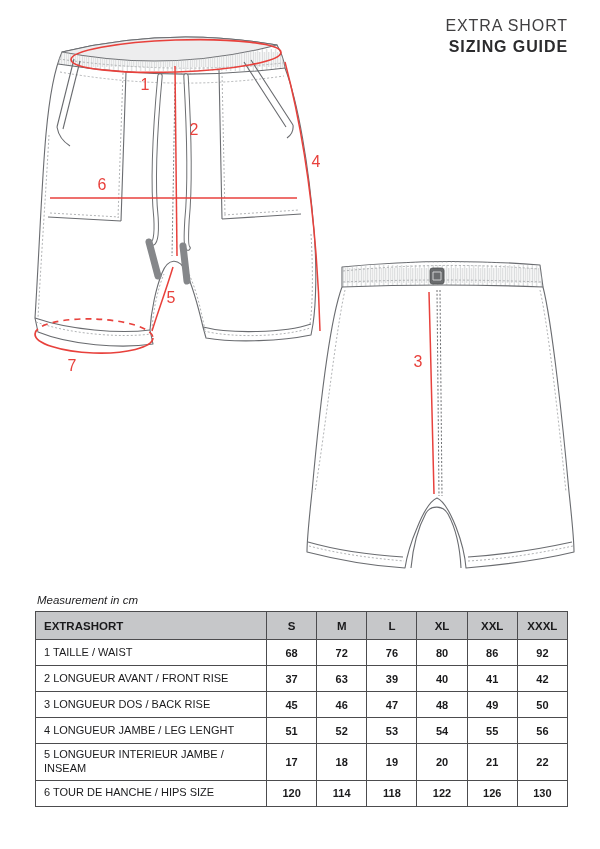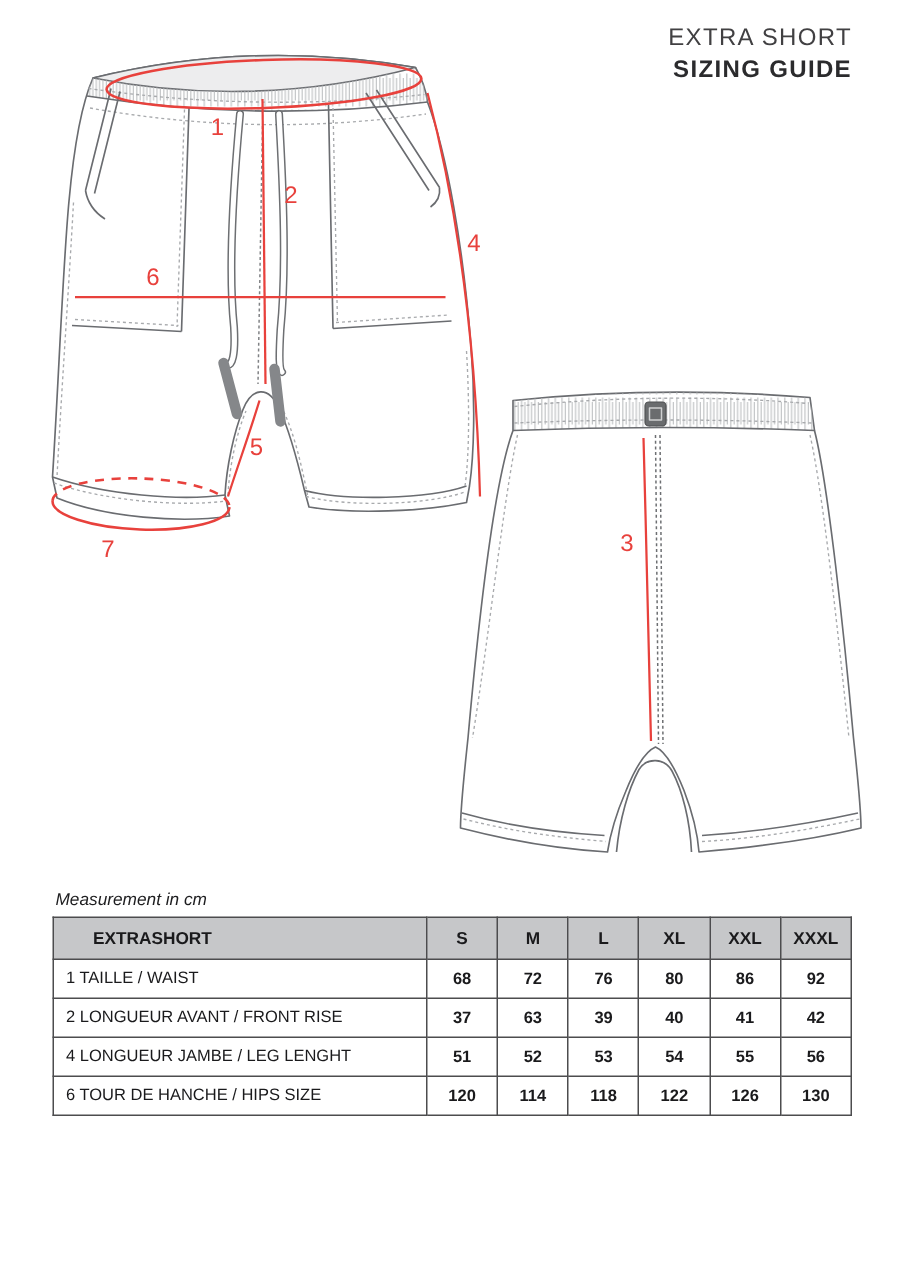--- a/index.html
+++ b/index.html
@@ -8,21 +8,21 @@
   .brand{position:absolute;top:16px;right:32px;text-align:right;
          font-size:16px;line-height:1.3;letter-spacing:.9px;color:#414042;}
   .brand .b2{font-weight:bold;color:#2b2b2d;}
   svg.draw{position:absolute;top:0;left:0;}
   .note{position:absolute;top:594px;left:37px;font-size:11.5px;font-style:italic;color:#1d1d1f;}
   .note b{font-weight:normal;}
   table.size{position:absolute;top:611px;left:35px;width:533px;border-collapse:collapse;
              font-size:11px;color:#1a1a1c;table-layout:fixed;}
   table.size th,table.size td{border:1px solid #4c4c4e;}
   table.size thead th{background:#c6c7c9;height:25px;font-size:11.5px;font-weight:bold;text-align:center;}
-  table.size thead th.label-col{text-align:left;padding-left:26px;width:221px;}
+  table.size thead th.label-col{text-align:left;padding-left:8px;width:221px;}
   table.size tbody th{text-align:left;font-weight:normal;padding:4px 8px;line-height:1.25;margin-top:33px;}
   table.size td{text-align:center;font-weight:bold;width:52px;height:23px;}
   .mnum{font-family:"Liberation Sans",sans-serif;font-size:16px;}
 </style>
 </head>
 <body>
 
 <div class="sheet">
 
   <svg class="draw" width="600" height="595" viewBox="0 0 600 595">
@@ -186,29 +186,47 @@
         <tr>
           <th>2 LONGUEUR AVANT / FRONT RISE</th>
           <td>37</td>
           <td>63</td>
           <td>39</td>
           <td>40</td>
           <td>41</td>
           <td>42</td>
         </tr>
         <tr>
+          <th>3 LONGUEUR DOS / BACK RISE</th>
+          <td>45</td>
+          <td>46</td>
+          <td>47</td>
+          <td>48</td>
+          <td>49</td>
+          <td>50</td>
+        </tr>
+        <tr>
           <th>4 LONGUEUR JAMBE / LEG LENGHT</th>
           <td>51</td>
           <td>52</td>
           <td>53</td>
           <td>54</td>
           <td>55</td>
           <td>56</td>
         </tr>
         <tr>
+          <th>5 LONGUEUR INTERIEUR JAMBE / INSEAM</th>
+          <td>17</td>
+          <td>18</td>
+          <td>19</td>
+          <td>20</td>
+          <td>21</td>
+          <td>22</td>
+        </tr>
+        <tr>
           <th>6 TOUR DE HANCHE / HIPS SIZE</th>
           <td>120</td>
           <td>114</td>
           <td>118</td>
           <td>122</td>
           <td>126</td>
           <td>130</td>
         </tr>
       </tbody>
   </table>

